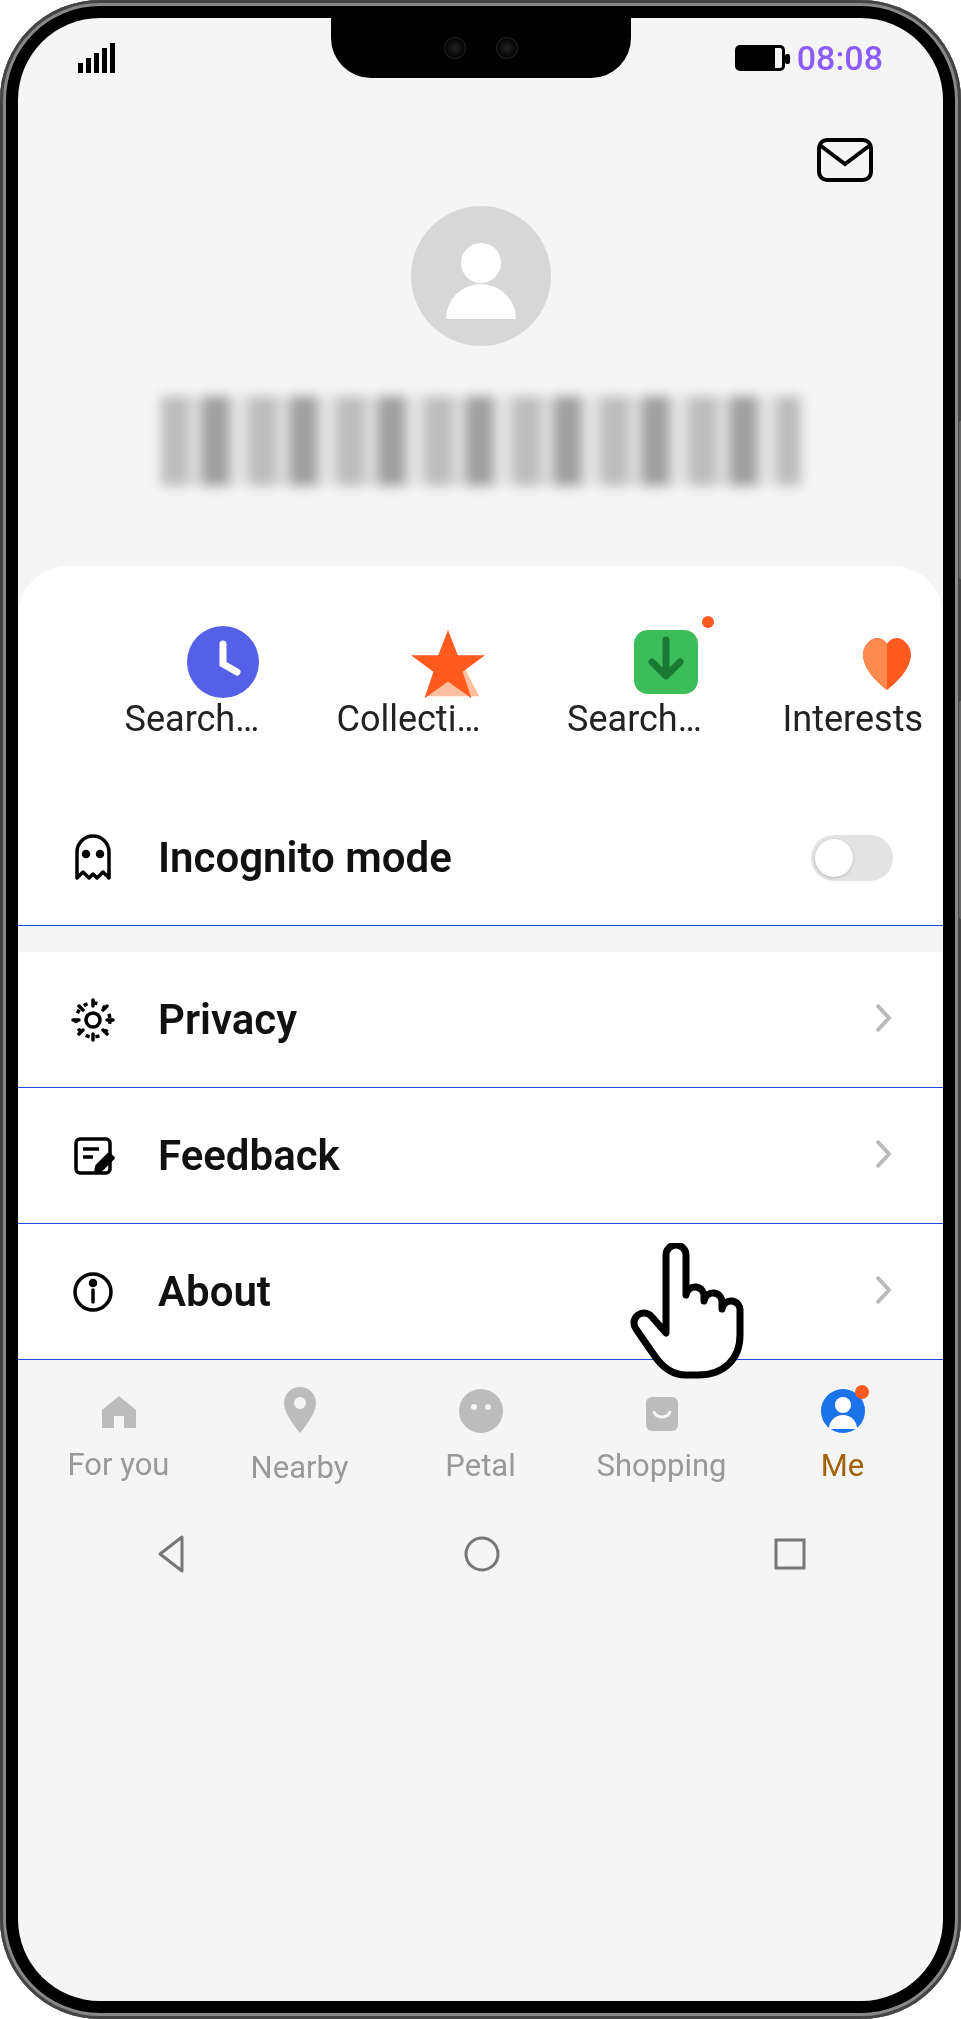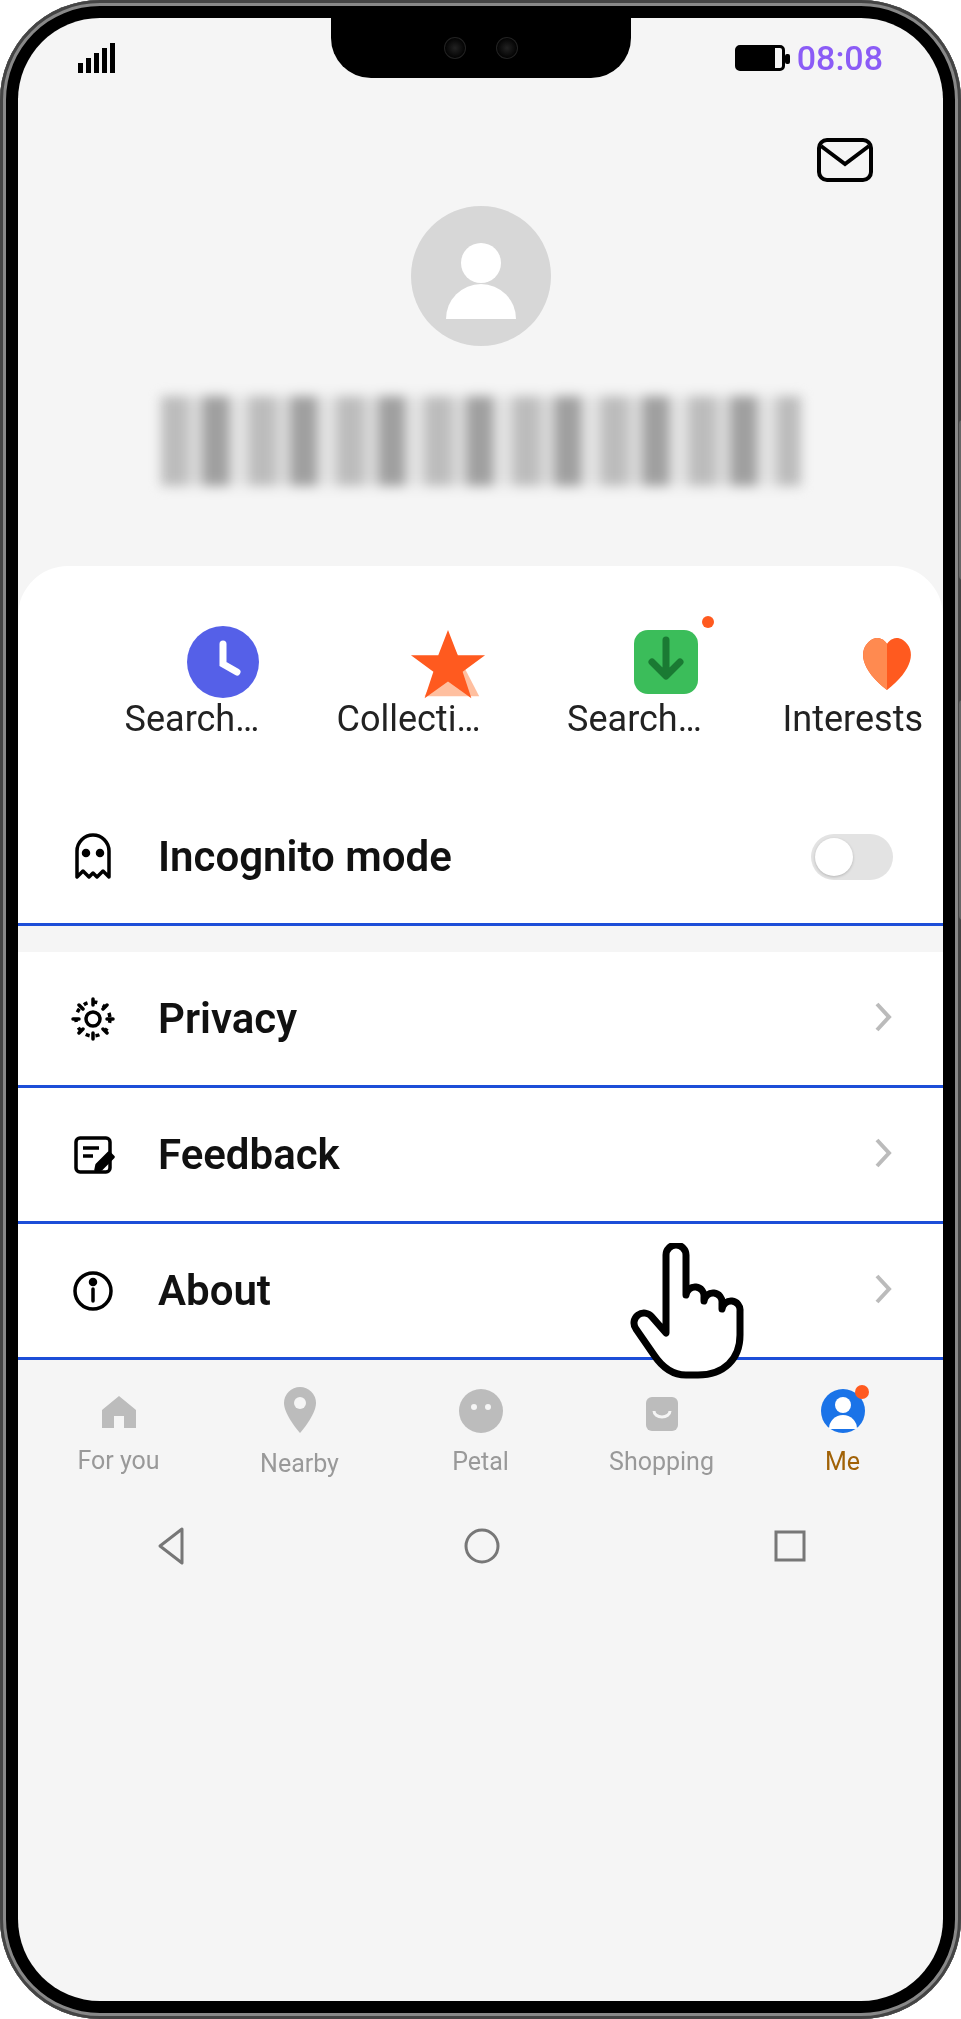--- a/index.html
+++ b/index.html
@@ -123,21 +123,21 @@
     text-overflow: ellipsis;
     max-width: 180px;
   }
   .quick-icon { width:72px; height:72px; position:relative; }
   .menu-list { }
   .menu-item {
     display: flex;
     align-items: center;
     padding: 0 50px;
     height: 136px;
-    border-bottom: 3px solid #1d4ed8;
+    border-bottom: 1px solid #1d4ed8;
     cursor: pointer;
     background:#fff;
     position:relative;
   }
   .menu-item.no-border { border-bottom: none; }
   .group-gap {
     height: 26px;
     background: #f5f5f5;
   }
   .mi-icon { width: 50px; display:flex; justify-content:center; }
@@ -167,21 +167,21 @@
   }
   .nav-item {
     flex: 1;
     display: flex;
     flex-direction: column;
     align-items: center;
     gap: 8px;
     cursor: pointer;
   }
   .nav-item .nlabel {
-    font-size: 25px;
+    font-size: 31px;
     color: #999;
   }
   .nav-item.active .nlabel { color: #a16207; }
   .sys-nav {
     display:flex;
     justify-content:space-around;
     align-items:center;
     height:120px;
     background:#f5f5f5;
   }

